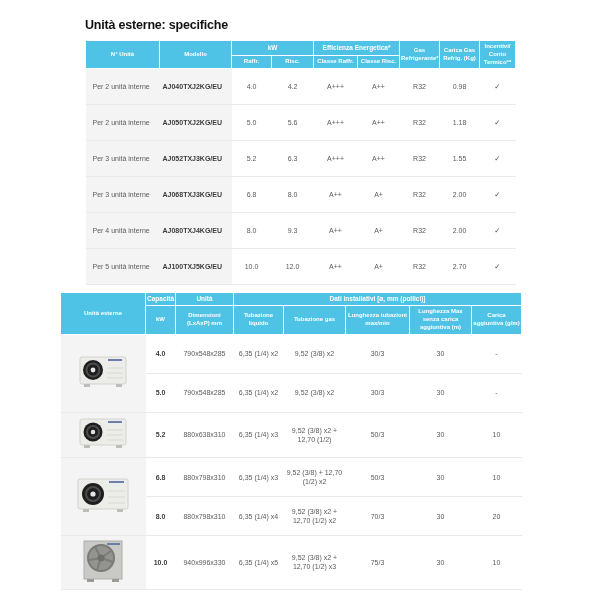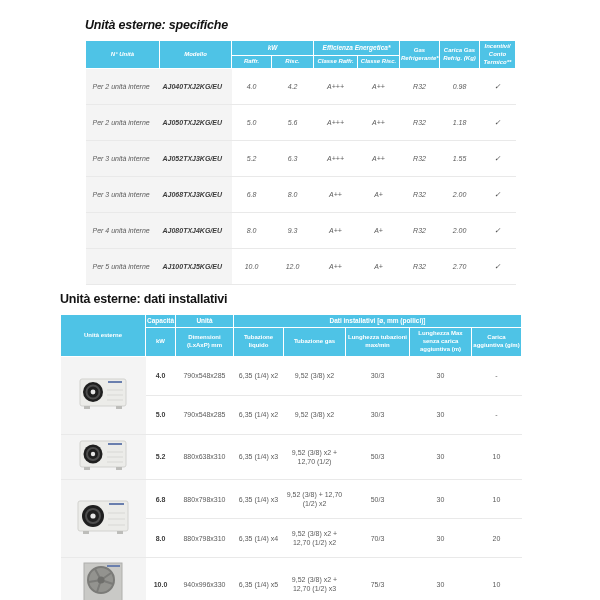--- a/index.html
+++ b/index.html
@@ -2,21 +2,21 @@
 <html><head>
 <meta charset="utf-8">
 <style>
   html,body{margin:0;padding:0;}
   body{
     width:600px;height:600px;background:#ffffff;position:relative;
     font-family:"Liberation Sans",sans-serif;
     -webkit-font-smoothing:antialiased;
   }
   .section{position:absolute;}
-  #sec-specifiche{left:85px;top:18px;width:430px;font-style:italic;}
+  #sec-specifiche{left:85px;top:18px;width:430px;}
   #sec-installativi{left:60px;top:292px;width:461px;}
   .sec-title{
     font-size:12.5px;font-weight:bold;color:#131313;margin:0 0 8px 0;
     letter-spacing:-0.2px;
   }
   table{border-collapse:collapse;table-layout:fixed;width:100%;}
   thead th{
     background:#4ec3e6;color:#ffffff;font-weight:bold;
     font-size:6px;line-height:1.3;text-align:center;vertical-align:middle;
     border:1px solid #ffffff;padding:2px 1px;
@@ -147,21 +147,20 @@
         <td>A+</td>
         <td>R32</td>
         <td>2.70</td>
         <td class="check">✓</td>
       </tr>
     </tbody>
   </table>
 </div>
 
 <div class="section" id="sec-installativi">
-  <h2 class="sec-title">Unità esterne: dati installativi</h2>
   <table class="t2">
     <colgroup>
       <col style="width:85px">
         <col style="width:30px">
         <col style="width:58px">
       <col style="width:50px">
         <col style="width:62px">
         <col style="width:64px">
       <col style="width:62px">
         <col style="width:50px">

